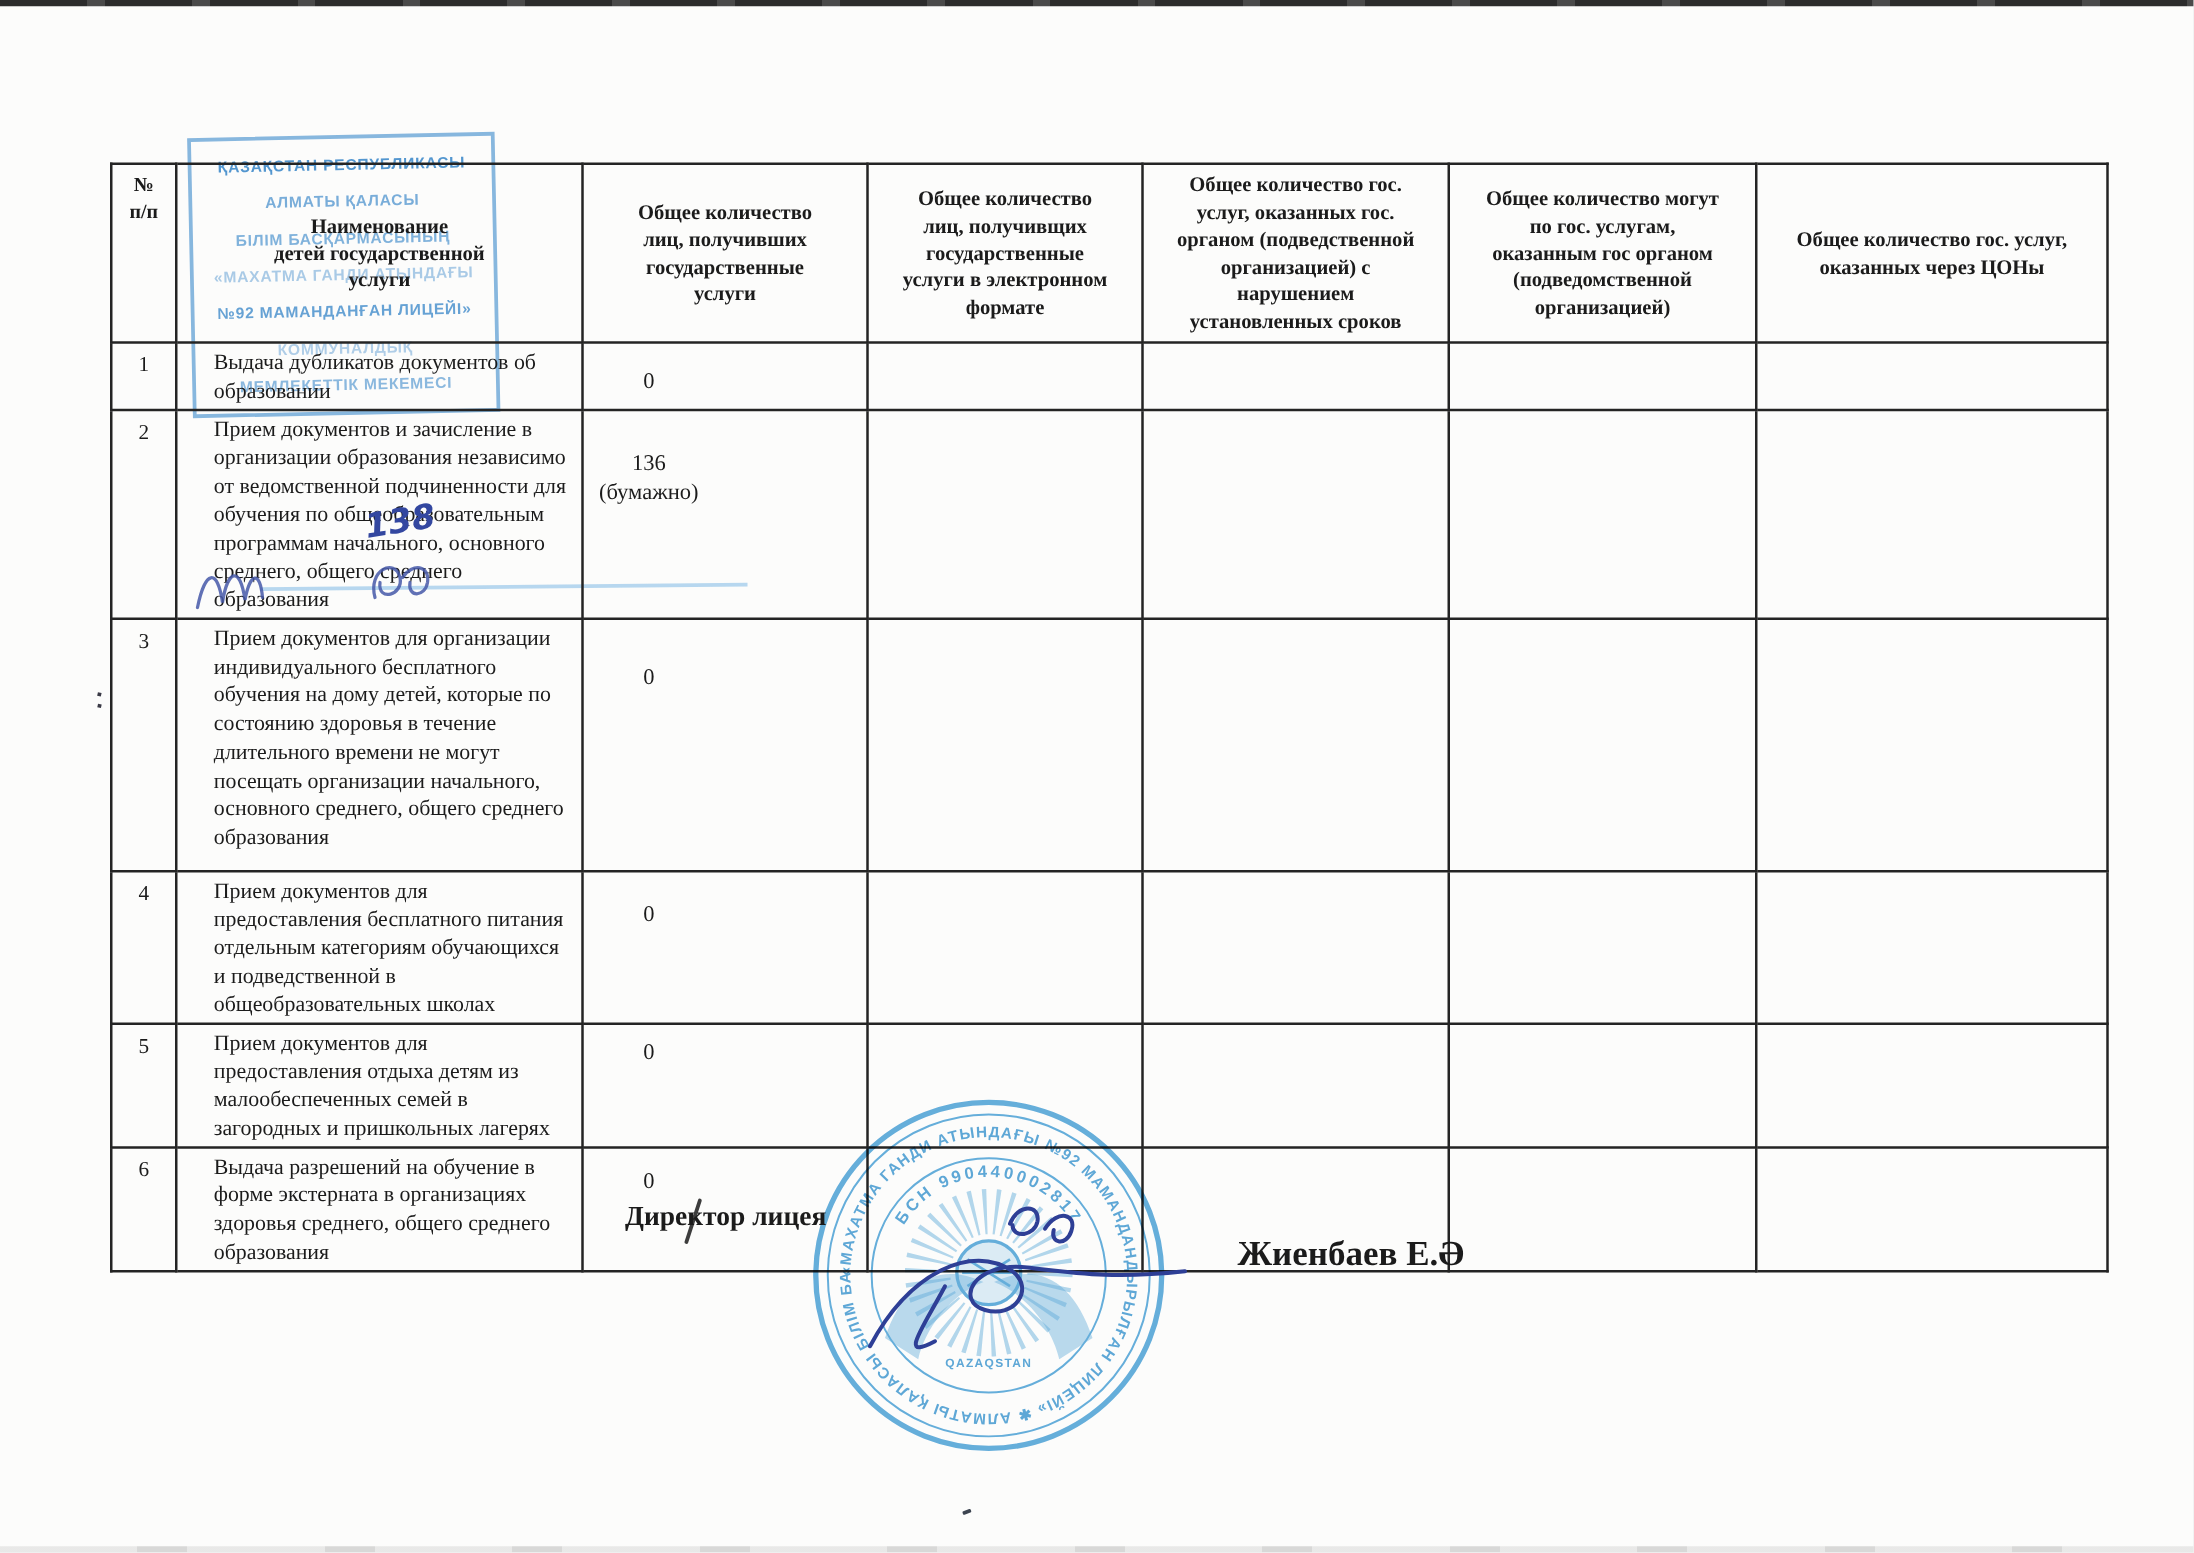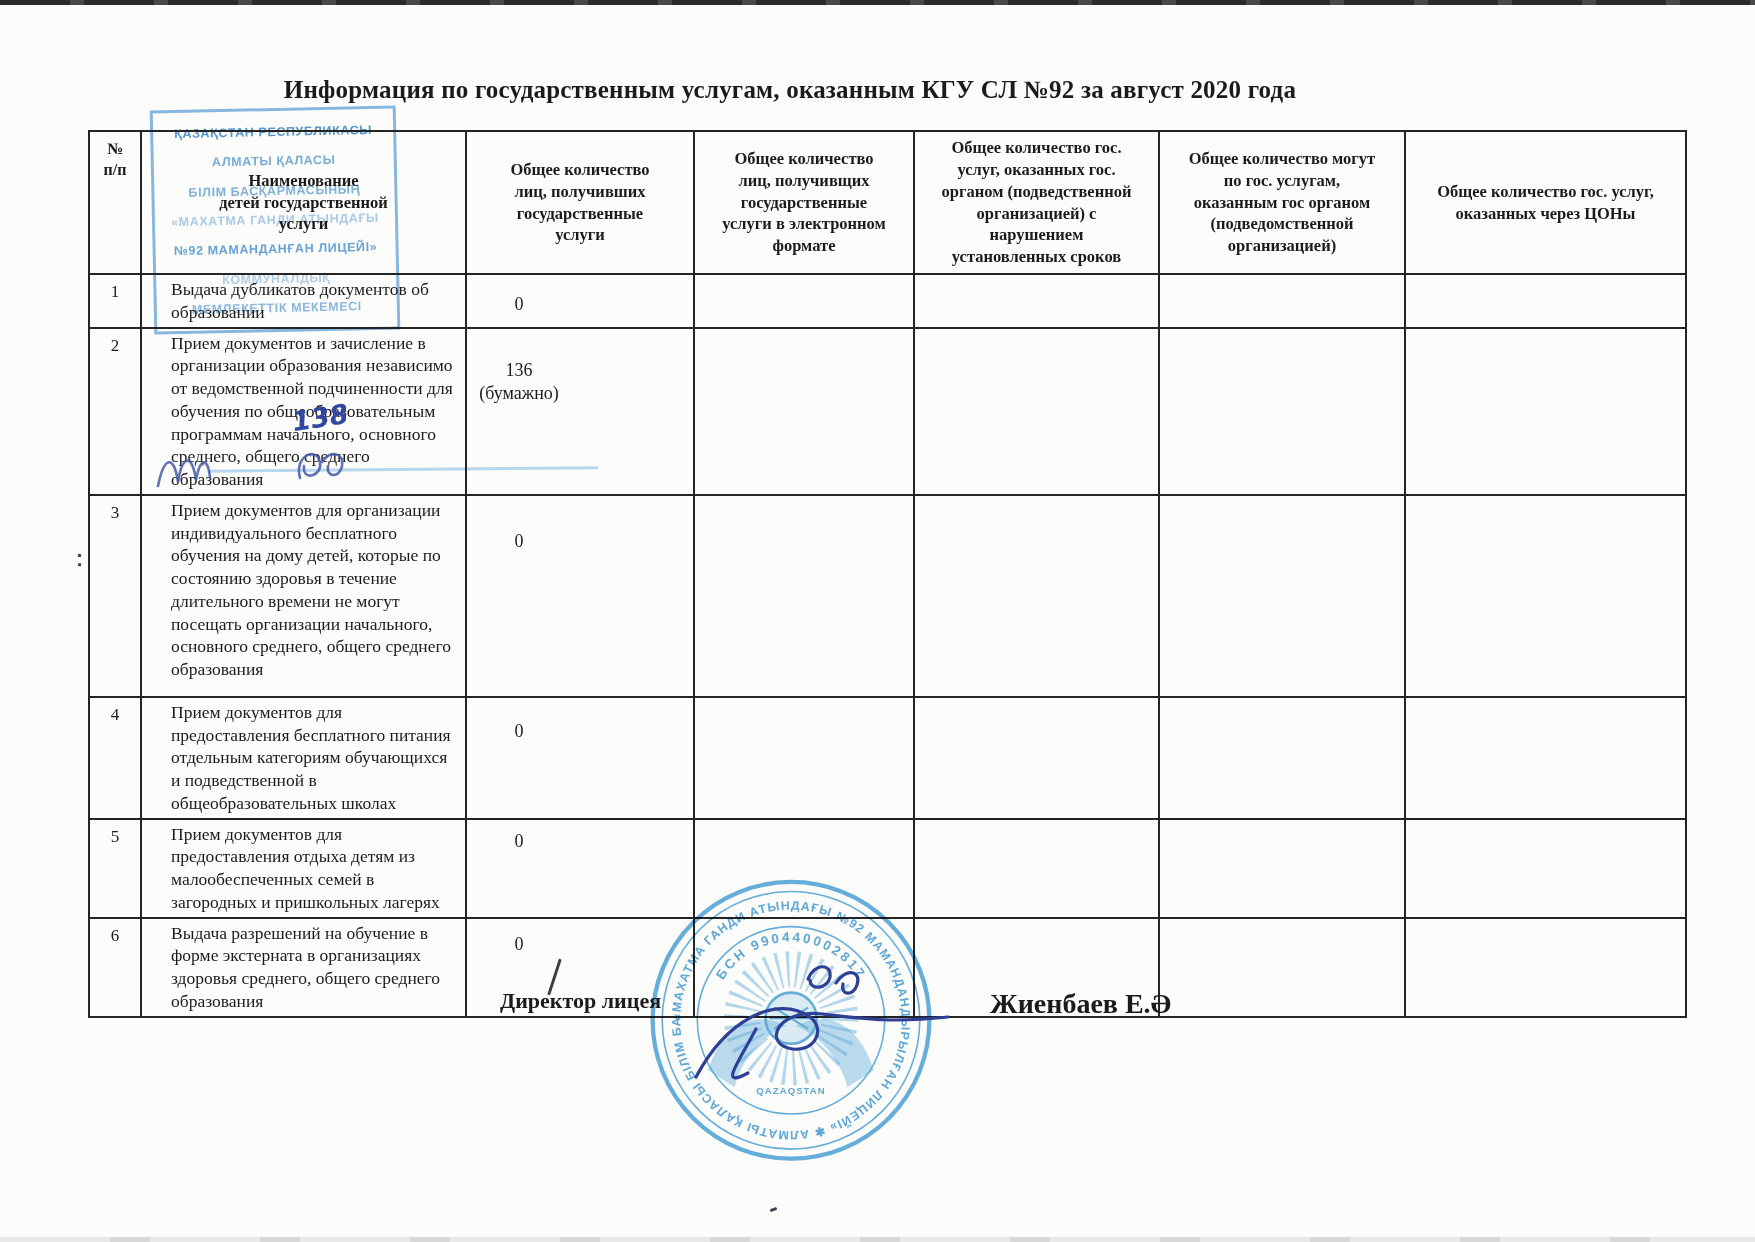--- a/index.html
+++ b/index.html
@@ -44,42 +44,41 @@
   .stamp-rect .ln:nth-child(5){opacity:.82}
   .stamp-rect .ln:nth-child(6){opacity:.42}
   .stamp-rect .ln:nth-child(7){opacity:.62}
   .stamp-underline{position:absolute;left:208px;top:468px;width:390px;height:3px;
         background:rgba(100,170,225,.45);transform:rotate(-.5deg);z-index:1;}
   
   .seal{position:absolute;left:642px;top:866px;z-index:3;mix-blend-mode:multiply;opacity:.9;}
   
   .sig-slash{position:absolute;left:553px;top:958px;width:3px;height:38px;background:#3d3d3d;
         transform:rotate(18deg);border-radius:2px;z-index:4;}
-  .director-label{position:absolute;left:500px;top:988px;font-size:22px;font-weight:bold;z-index:4;}
+  .director-label{position:absolute;left:500px;top:960px;font-size:22px;font-weight:bold;z-index:4;}
   .signer-name{position:absolute;left:990px;top:988px;font-size:28px;font-weight:bold;z-index:4;}
   .signature-svg{position:absolute;left:660px;top:955px;z-index:5;}
   
   .hand-138{position:absolute;left:292px;top:402px;font-family:"DejaVu Sans",sans-serif;
         font-style:italic;font-weight:bold;font-size:27px;color:#3347a0;
         transform:rotate(-9deg);z-index:4;}
   .squiggles{position:absolute;left:150px;top:438px;z-index:4;}
   .ink-speck{position:absolute;left:78px;top:554px;width:3px;height:3px;background:#3a3a46;
         box-shadow:2px 9px 0 #3a3a46;transform:rotate(12deg);}
   .bottom-speck{position:absolute;left:770px;top:1208px;width:7px;height:3px;background:#3c4450;
         transform:rotate(-20deg);border-radius:1px;}
 </style>
 </head>
 <body>
 
 <div id="page">
 
   <div class="scan-strip-top"></div>
   <div class="scan-strip-bottom"></div>
 
-  <div class="title">Информация по государственным услугам, оказанным КГУ СЛ  №92  за август  2020 года</div>
 
   <div class="stamp-rect">
     <span class="ln">ҚАЗАҚСТАН РЕСПУБЛИКАСЫ</span>
     <span class="ln">АЛМАТЫ ҚАЛАСЫ</span>
     <span class="ln">БІЛІМ БАСҚАРМАСЫНЫҢ</span>
     <span class="ln">«МАХАТМА ГАНДИ АТЫНДАҒЫ</span>
     <span class="ln">№92 МАМАНДАНҒАН ЛИЦЕЙІ»</span>
     <span class="ln">КОММУНАЛДЫҚ</span>
     <span class="ln">МЕМЛЕКЕТТІК МЕКЕМЕСІ</span>
   </div>

